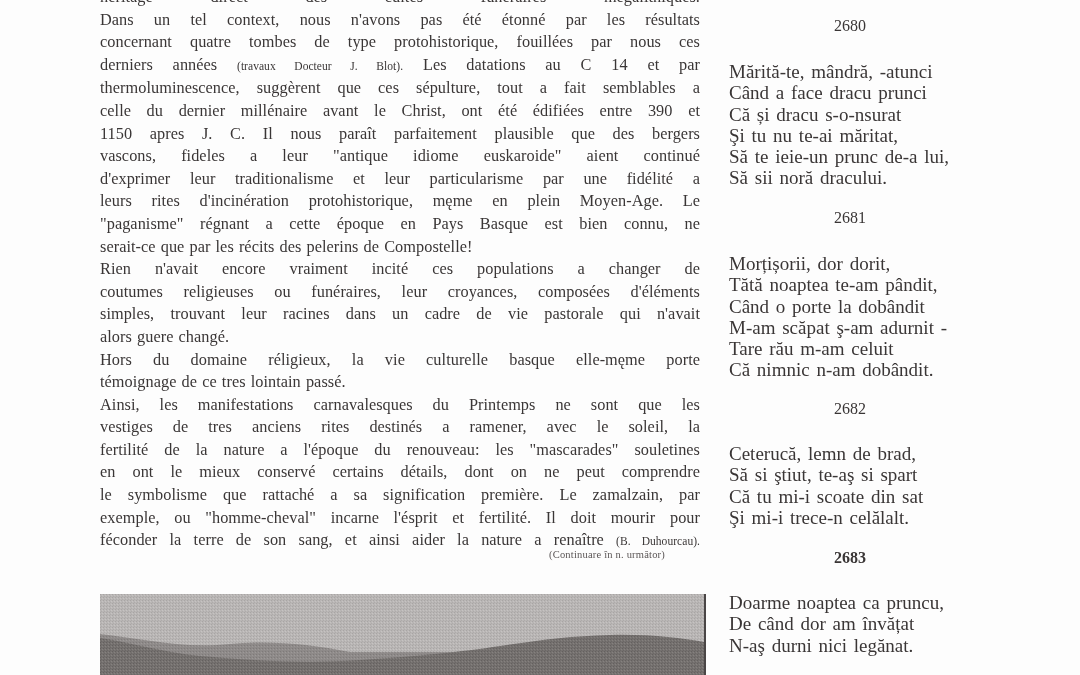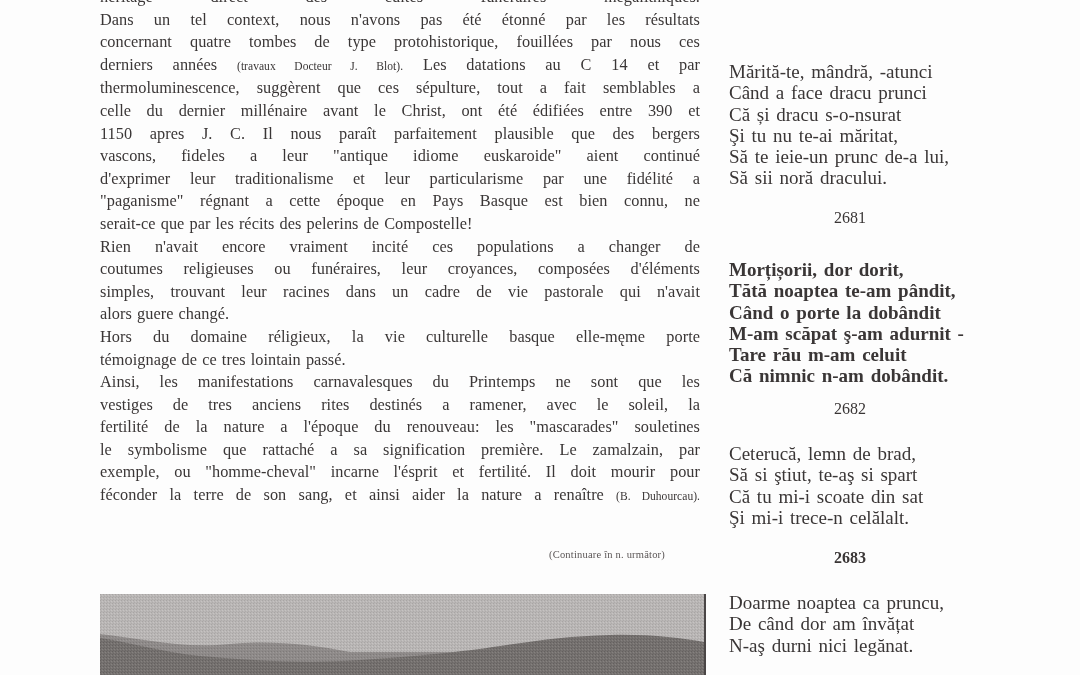--- a/index.html
+++ b/index.html
@@ -90,31 +90,33 @@
   <div class="prose">
     <span class="line">heritage direct des cultes funéraires mégalithiques.</span>
     <span class="line">Dans un tel context, nous n'avons pas été étonné par les résultats</span>
     <span class="line">concernant quatre tombes de type protohistorique, fouillées par nous ces</span>
     <span class="line"><span>derniers années </span><span class="small">(travaux Docteur J. Blot).</span><span> Les datations au C 14 et par</span></span>
     <span class="line">thermoluminescence, suggèrent que ces sépulture, tout a fait semblables a</span>
     <span class="line">celle du dernier millénaire avant le Christ, ont été édifiées entre 390 et</span>
     <span class="line">1150 apres J. C. Il nous paraît parfaitement plausible que des bergers</span>
     <span class="line">vascons, fideles a leur "antique idiome euskaroide" aient continué</span>
     <span class="line">d'exprimer leur traditionalisme et leur particularisme par une fidélité a</span>
+    <span class="line">leurs rites d'incinération protohistorique, męme en plein Moyen-Age. Le</span>
     <span class="line">"paganisme" régnant a cette époque en Pays Basque est bien connu, ne</span>
     <span class="line short">serait-ce que par les récits des pelerins de Compostelle!</span>
     <span class="line">Rien n'avait encore vraiment incité ces populations a changer de</span>
     <span class="line">coutumes religieuses ou funéraires, leur croyances, composées d'éléments</span>
     <span class="line">simples, trouvant leur racines dans un cadre de vie pastorale qui n'avait</span>
     <span class="line short">alors guere changé.</span>
     <span class="line">Hors du domaine réligieux, la vie culturelle basque elle-męme porte</span>
     <span class="line short">témoignage de ce tres lointain passé.</span>
     <span class="line">Ainsi, les manifestations carnavalesques du Printemps ne sont que les</span>
     <span class="line">vestiges de tres anciens rites destinés a ramener, avec le soleil, la</span>
     <span class="line">fertilité de la nature a l'époque du renouveau: les "mascarades" souletines</span>
+    <span class="line">en ont le mieux conservé certains détails, dont on ne peut comprendre</span>
     <span class="line">le symbolisme que rattaché a sa signification première. Le zamalzain, par</span>
     <span class="line">exemple, ou "homme-cheval" incarne l'ésprit et fertilité. Il doit mourir pour</span>
     <span class="line"><span>féconder la terre de son sang, et ainsi aider la nature a renaître </span><span class="small">(B. Duhourcau).</span></span>
   </div>
 
   <div class="continuare">(Continuare în n. următor)</div>
 
   <div class="photo">
     <svg width="604" height="90" viewBox="0 0 604 90">
       <defs>
@@ -139,31 +141,32 @@
       <rect width="604" height="90" fill="url(#grain)"></rect>
 
       <path d="M0 40 C 40 44, 80 55, 130 50 C 170 46, 210 50, 250 58 L 604 58 L 604 90 L 0 90 Z" fill="url(#grain3)"></path>
 
       <path d="M0 44 C 30 48, 60 58, 100 62 C 150 66, 200 70, 260 66 C 320 62, 360 58, 400 52 C 440 46, 470 42, 510 41 C 550 40, 580 44, 604 48 L 604 90 L 0 90 Z" fill="url(#grain2)"></path>
       <rect x="14" y="84" width="4" height="6" fill="#d6d3d2"></rect>
       <rect x="244" y="83" width="8" height="7" fill="#cfccca"></rect>
     </svg>
   </div>
 
+  <div class="poem-number" style="top:17px;">2680</div>
   <div class="poem-lines" style="top:61px;">
     <span>Mărită-te, mândră, -atunci</span>
     <span>Când a face dracu prunci</span>
     <span>Că și dracu s-o-nsurat</span>
     <span>Şi tu nu te-ai măritat,</span>
     <span>Să te ieie-un prunc de-a lui,</span>
     <span>Să sii noră dracului.</span>
   </div>
 
   <div class="poem-number" style="top:209px;">2681</div>
-  <div class="poem-lines" style="top:259px;font-weight:bold;">
+  <div class="poem-lines" style="top:253px;">
     <span>Morțișorii, dor dorit,</span>
     <span>Tătă noaptea te-am pândit,</span>
     <span>Când o porte la dobândit</span>
     <span>M-am scăpat ş-am adurnit -</span>
     <span>Tare rău m-am celuit</span>
     <span>Că nimnic n-am dobândit.</span>
   </div>
 
   <div class="poem-number" style="top:400px;">2682</div>
   <div class="poem-lines" style="top:443px;">

